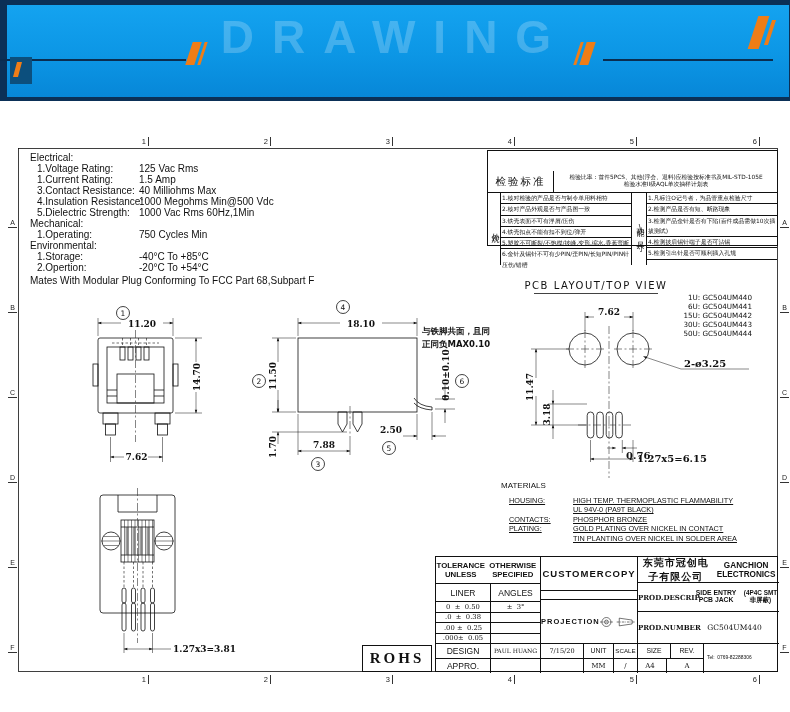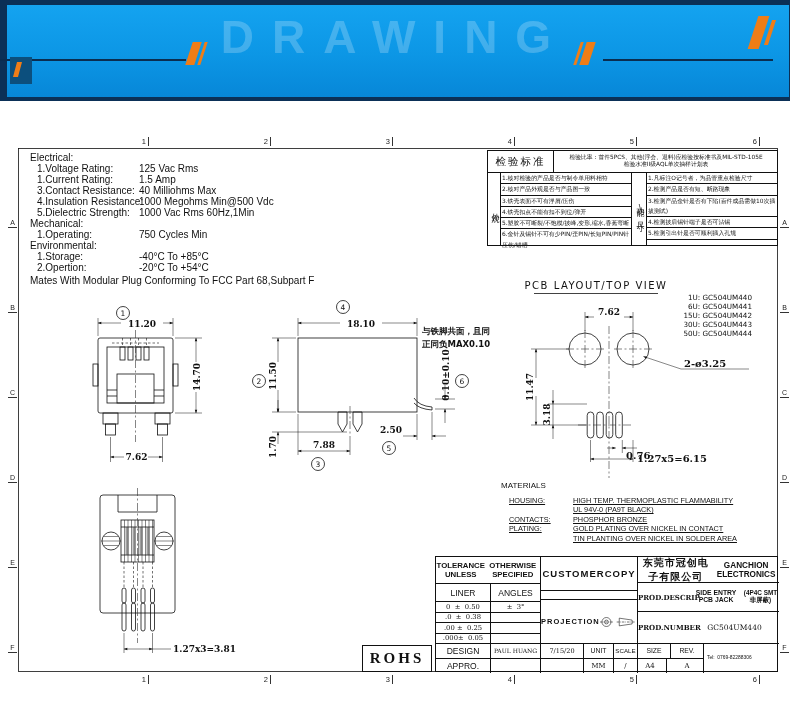--- a/index.html
+++ b/index.html
@@ -24,21 +24,21 @@
   .zr{position:absolute;width:9px;height:9px;line-height:9px;font-size:7px;color:#222;
       text-align:center;border-bottom:1px solid #333;}
   
   .specs{position:absolute;left:30px;top:152px;width:320px;font-size:10px;line-height:11px;}
   .srow{padding-left:7px;white-space:nowrap;}
   .slabel{display:inline-block;width:102px;}
   .specs .note{margin-top:2px;}
   
   .insp{position:absolute;left:487px;top:150px;width:291px;height:96px;border:1px solid #111;
         box-sizing:border-box;font-family:"DejaVu Sans",sans-serif;}
-  .insp .c{position:absolute;box-sizing:border-box;border-right:1px solid #111;border-bottom:1px solid #111;}
+  .insp .c{position:absolute;box-sizing:border-box;border-right:1px solid #111;border-bottom:1px solid #111;margin-top:20px;}
   .insp .nbr{border-right:none;} .insp .nbb{border-bottom:none;}
   .ititle{display:flex;align-items:center;justify-content:center;font-size:10.5px;letter-spacing:2px;}
   .iratio{font-size:5.8px;line-height:7.6px;padding:2.5px 2px 0 3px;text-align:center;}
   .vhdr{writing-mode:vertical-rl;text-orientation:upright;display:flex;align-items:center;justify-content:center;
         font-size:8px;letter-spacing:2px;}
   .ii{font-size:5.9px;line-height:10.3px;border-bottom:1px solid #111;padding:0 1px;overflow:hidden;}
   .nw{white-space:nowrap;}
   
   .mat{position:absolute;left:471px;top:481px;width:326px;font-size:7.3px;line-height:9.6px;margin-left:30px;}
   .mat .mtitle{font-size:8px;margin-bottom:5px;}

